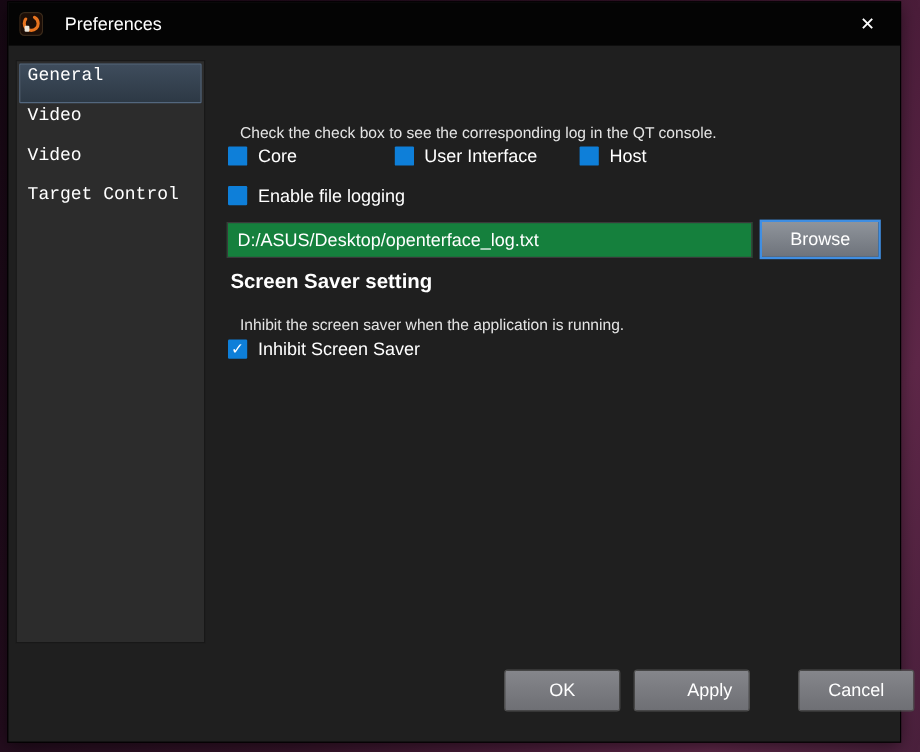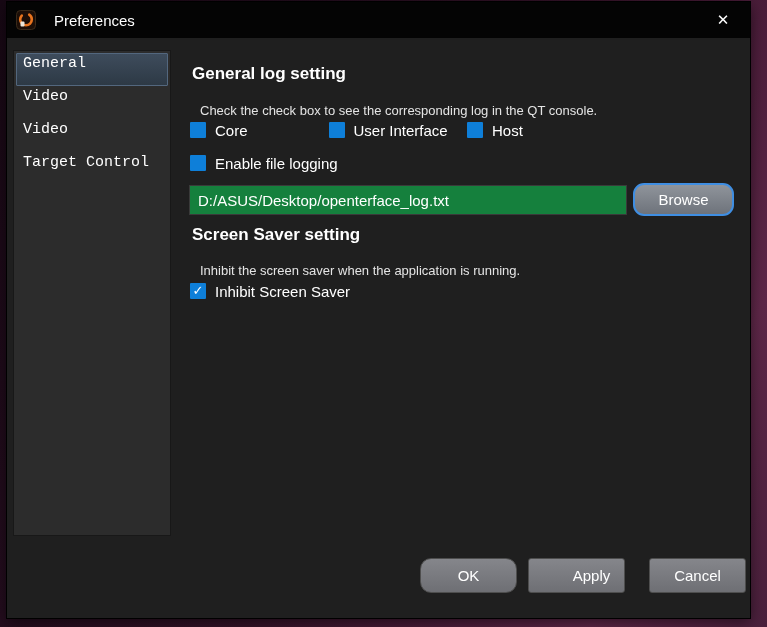--- a/index.html
+++ b/index.html
@@ -41,49 +41,49 @@
     border: 1px solid #53677e; border-radius: 1px;
   }
   .h-section { position: absolute; font-size: 17px; font-weight: bold; margin: 0; line-height: 22px; }
   .h-general { left: 185px; top: 61px; }
   .h-saver   { left: 185px; top: 222px; }
   .d-section { position: absolute; font-size: 13px; color: #e4e4e4; margin: 8px; line-height: 16px; }
   .d-general { left: 185px; top: 93px; }
   .d-saver   { left: 185px; top: 253px; }
   .row-logs { position: absolute; left: 183px; top: 120px; display: flex; }
   .cb-col { width: 138.5px; display: flex; align-items: center; }
-  .cb-col:last-child { width: auto; }
+  .cb-col:last-child { width: auto; margin-left: 16px; }
   .cb { display: flex; align-items: flex-start; gap: 9px; font-size: 15px; cursor: default; }
   .box {
     width: 16px; height: 16px; background: #0e7fd9; border-radius: 1px; flex: none;
     display: flex; align-items: center; justify-content: center;
     font-size: 13px; line-height: 16px; color: #ffffff;
   }
   .row-filelog { position: absolute; left: 183px; top: 153px; }
   .file-input {
     position: absolute; left: 182px; top: 183px; width: 438px; height: 30px;
     background: #15803d; border: 1px solid #3a3a3a; color: #ffffff;
     font-size: 15px; padding: 0 8px; font-family: "Liberation Sans", sans-serif;
   }
   .browse-btn {
     position: absolute; left: 626px; top: 181px; width: 101px; height: 33px;
     background: linear-gradient(#8f949b, #6e737b);
-    border: 2px solid #3f8ee2; border-radius: 11px;
+    border: 2px solid #3f8ee2; border-radius: 0;
     color: #ffffff; font-size: 15px; font-family: "Liberation Sans", sans-serif;
   }
   .row-inhibit { position: absolute; left: 183px; top: 281px; }
   .btn {
     position: absolute; top: 556px; width: 97px; height: 35px;
     background: linear-gradient(#85868b, #6e6f74);
     border: 1px solid #4e4e4e; border-radius: 3px;
     color: #ffffff; font-size: 15px; font-family: "Liberation Sans", sans-serif;
   }
-  .btn-ok { left: 413px; border-radius: 11px; }
+  .btn-ok { left: 413px; }
   .btn-apply { left: 521px; padding-left: 36px; }
-  .btn-cancel { left: 642px; }
+  .btn-cancel { left: 658px; }
 </style>
 </head>
 <body>
 
 <div class="window">
 
   <div class="titlebar">
     <svg class="app-icon" viewBox="0 0 20 20" width="20" height="20">
       <rect x="0.5" y="0.5" width="19" height="19" rx="4" fill="#1c0e07" stroke="#3a2a1a"></rect>
       <circle cx="10" cy="9.5" r="5.8" fill="none" stroke="#e8741f" stroke-width="2.6" stroke-dasharray="29 8" stroke-dashoffset="7" stroke-linecap="round"></circle>
@@ -95,21 +95,20 @@
     </button>
   </div>
 
   <div class="sidebar">
     <div class="side-item selected">General</div>
     <div class="side-item">Video</div>
     <div class="side-item">Video</div>
     <div class="side-item">Target Control</div>
   </div>
 
-  <h2 class="h-section h-general">General log setting</h2>
   <p class="d-section d-general">Check the check box to see the corresponding log in the QT console.</p>
 
   <div class="row-logs">
     <div class="cb-col">
       <span class="cb">
         <span class="box"></span>
         <span>Core</span>
       </span>
     </div>
     <div class="cb-col">

